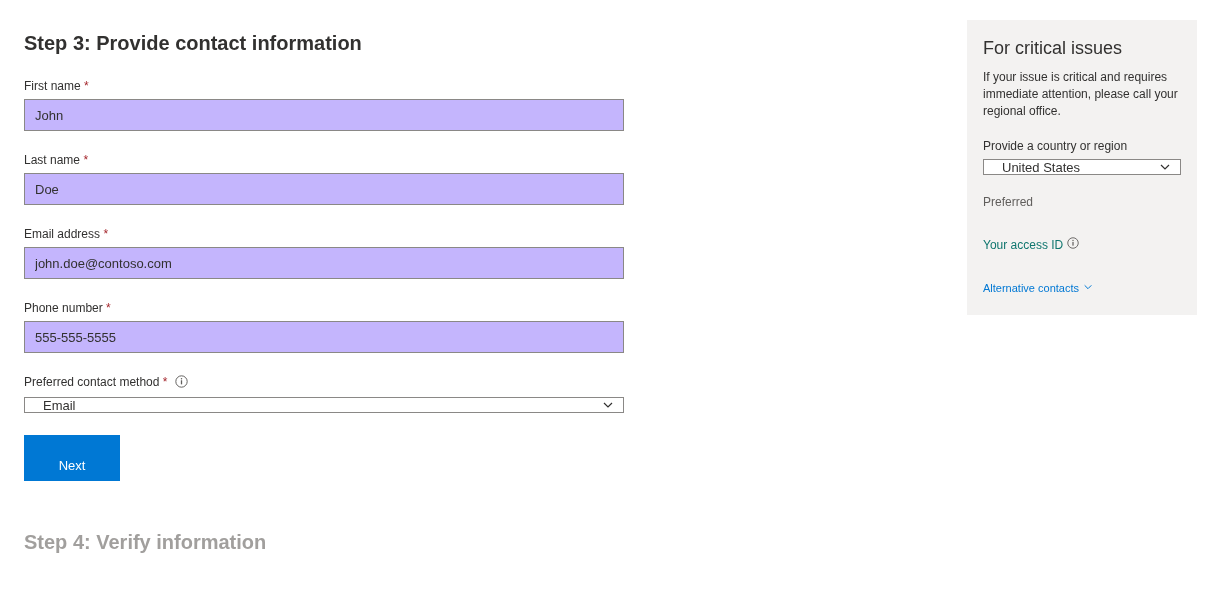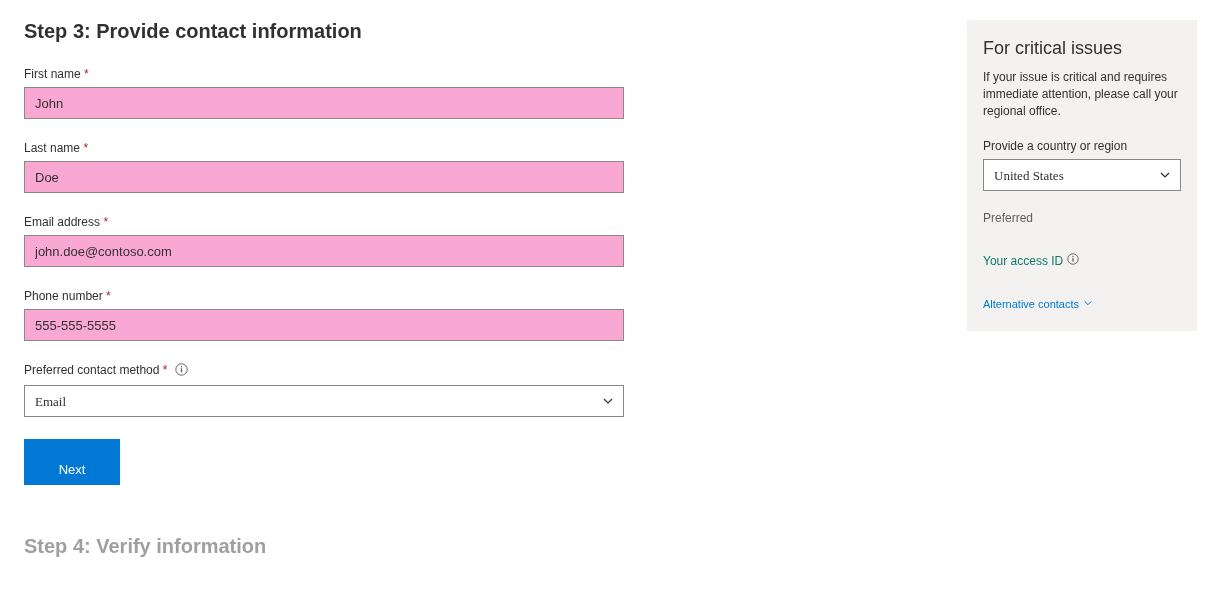--- a/index.html
+++ b/index.html
@@ -24,20 +24,21 @@
     }
     .sidebar {
       flex: 0 0 230px;
       margin-left: auto;
     }
     .step-title {
       font-size: 20px;
       font-weight: 600;
       color: #323130;
       margin-bottom: 24px;
+      margin-top: 12px;
     }
     .step-title-disabled {
       font-size: 20px;
       font-weight: 600;
       color: #a19f9d;
       margin-top: 50px;
     }
     .form-field {
       margin-bottom: 22px;
     }
@@ -51,32 +52,32 @@
       color: #a4262c;
     }
     .text-input {
       width: 100%;
       height: 32px;
       padding: 0 10px;
       border: 1px solid #8a8886;
       font-family: inherit;
       font-size: 13px;
       color: #323130;
-      background: #f9a8d4;
+      background: #c4b5fd;
     }
     .select-wrap {
       position: relative;
       width: 100%;
     }
     .select-input {
       width: 100%;
-      height: 32px;
-      padding: 0 30px 0 10px;
+      height: 16px;
+      padding: 0 30px 0 18px;
       border: 1px solid #8a8886;
-      font-family: Liberation Serif, serif;
+      font-family: Liberation Sans, sans-serif;
       font-size: 13px;
       color: #323130;
       background: #ffffff;
       appearance: none;
       -webkit-appearance: none;
       cursor: pointer;
     }
     .select-wrap .chevron {
       position: absolute;
       right: 10px;

